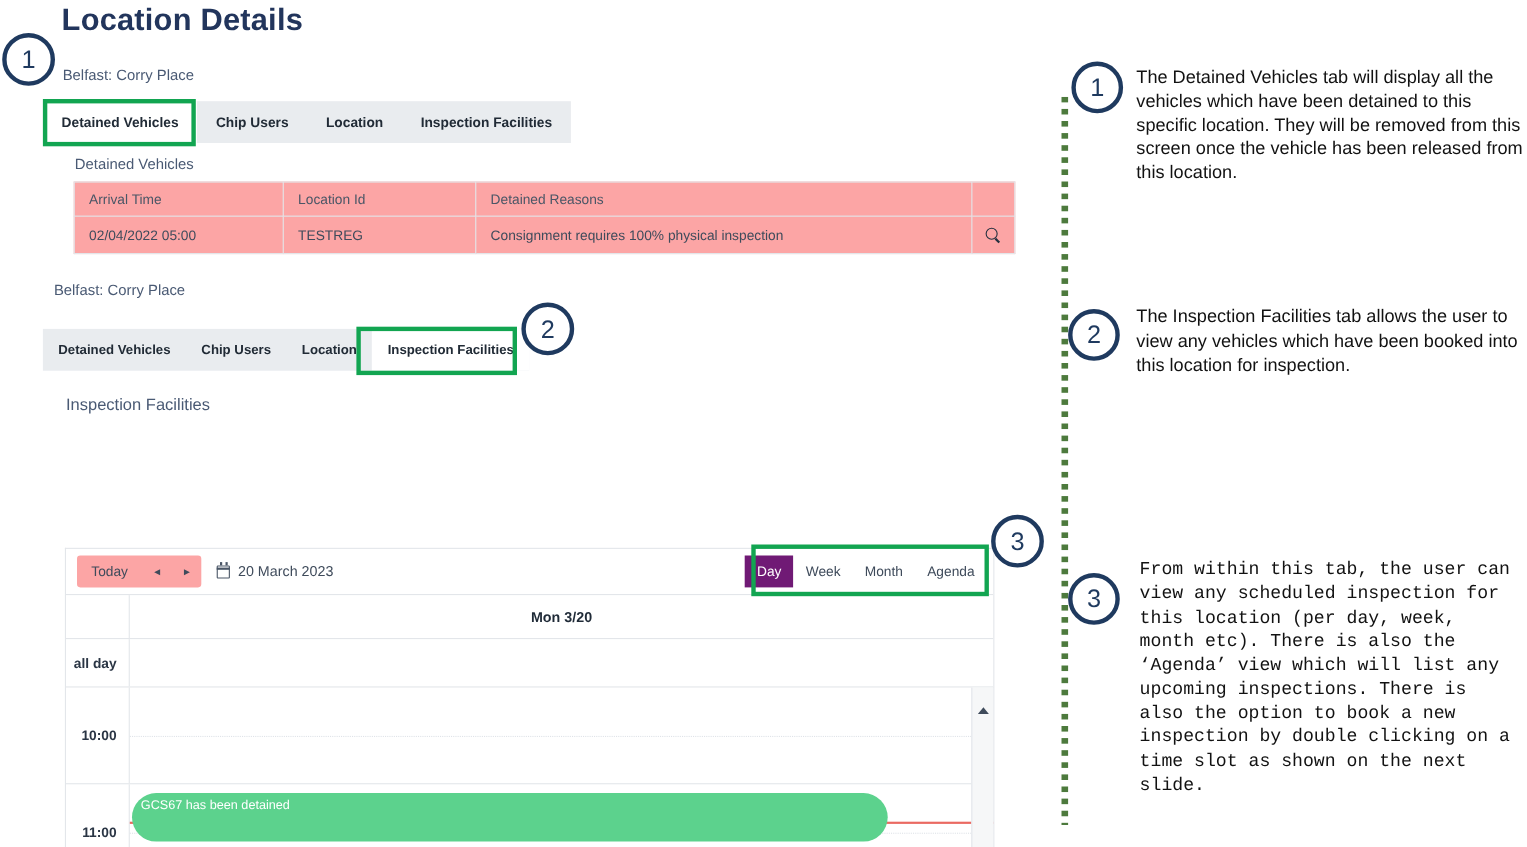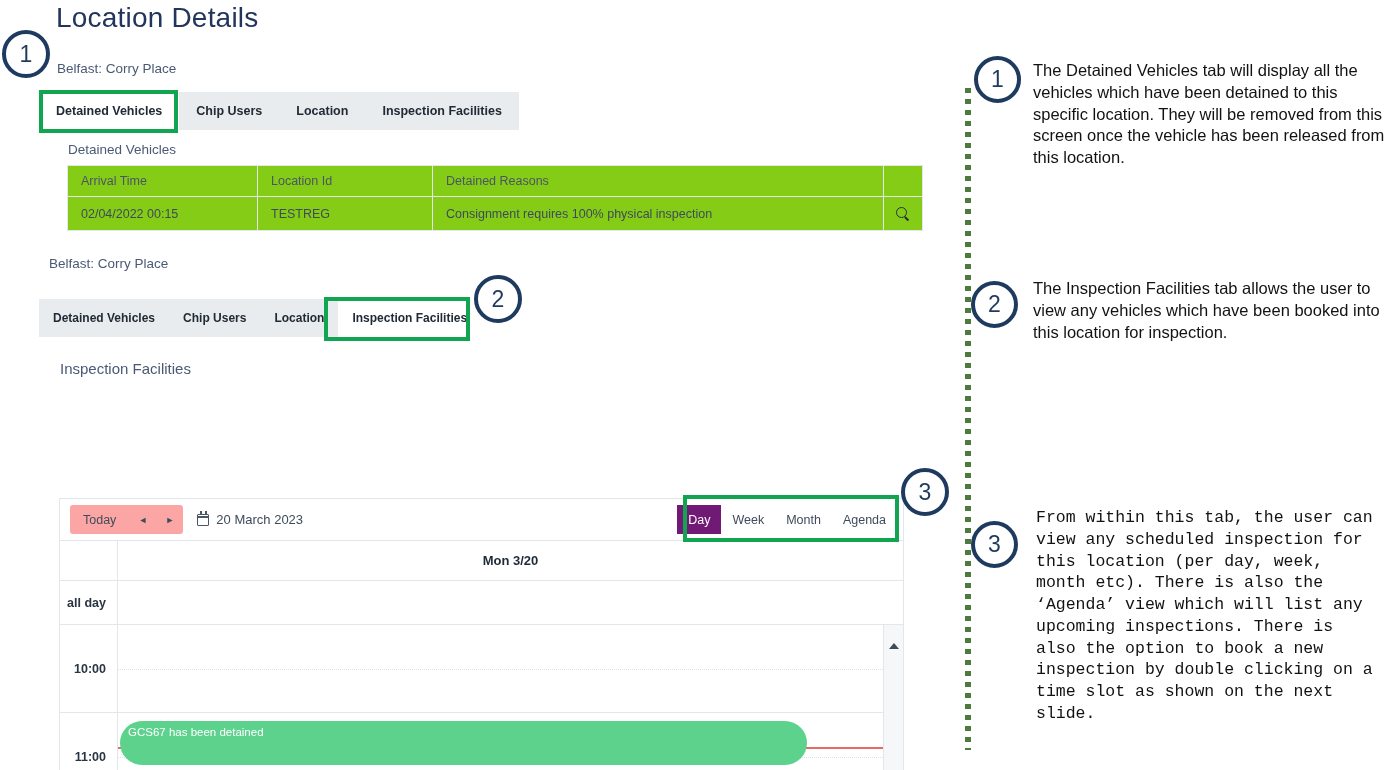--- a/index.html
+++ b/index.html
@@ -8,21 +8,21 @@
     width: 1388px; height: 770px;
     background: #ffffff;
     font-family: "Liberation Sans", sans-serif;
     overflow: hidden;
   }
   #page { position: relative; width: 1388px; height: 770px; background: #fff; }
 
   
   .page-title {
     position: absolute; left: 56px; top: 2px;
-    font-size: 28px; color: #22355c; font-weight: 400;
+    font-size: 28px; color: #22355c; font-weight: 700;
     letter-spacing: .2px;
   }
   .subhead {
     position: absolute;
     font-size: 13.5px; color: #4a5a74; font-weight: 400;
   }
   #subhead-1 { left: 57px; top: 61px; }
   #subhead-2 { left: 49px; top: 256px; }
 
   
@@ -55,21 +55,21 @@
   
   .tbl-caption {
     position: absolute; font-size: 13.5px; color: #4a5a74;
   }
   #cap-1 { left: 68px; top: 142px; }
   #cap-2 { left: 60px; top: 360px; font-size: 15px; }
 
   .data-table {
     position: absolute;
     border-collapse: collapse;
-    background: #84cc16;
+    background: #fca5a5;
     border: 1px solid #e3e6ea;
     table-layout: fixed;
   }
   .data-table th, .data-table td {
     border: 1px solid #e3e6ea;
     text-align: left;
     font-weight: normal;
     color: #3f4b5b;
     padding: 0 13px;
     overflow: hidden; white-space: nowrap;
@@ -256,21 +256,21 @@
     <thead>
       <tr>
         <th>Arrival Time</th>
         <th>Location Id</th>
         <th>Detained Reasons</th>
         <th class="col-icon"></th>
       </tr>
     </thead>
     <tbody>
       <tr>
-        <td>02/04/2022 00:15</td>
+        <td>02/04/2022 05:00</td>
         <td>TESTREG</td>
         <td>Consignment requires 100% physical inspection</td>
         <td class="col-icon"><span class="mag"></span></td>
       </tr>
     </tbody>
   </table>
 
   <div class="callout" id="co-1">1</div>
 
   <div class="subhead" id="subhead-2">Belfast: Corry Place</div>

